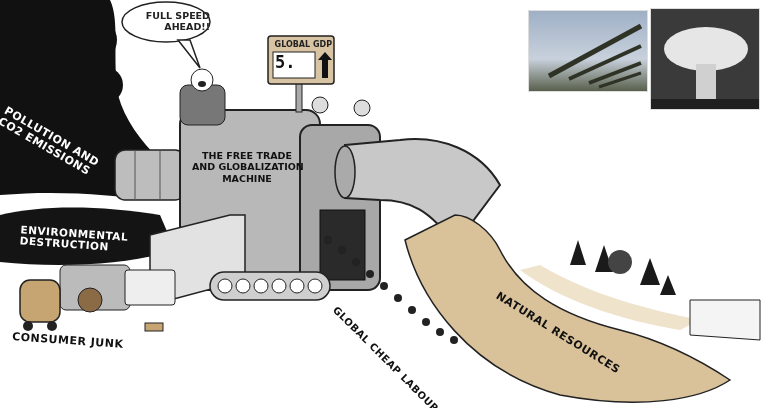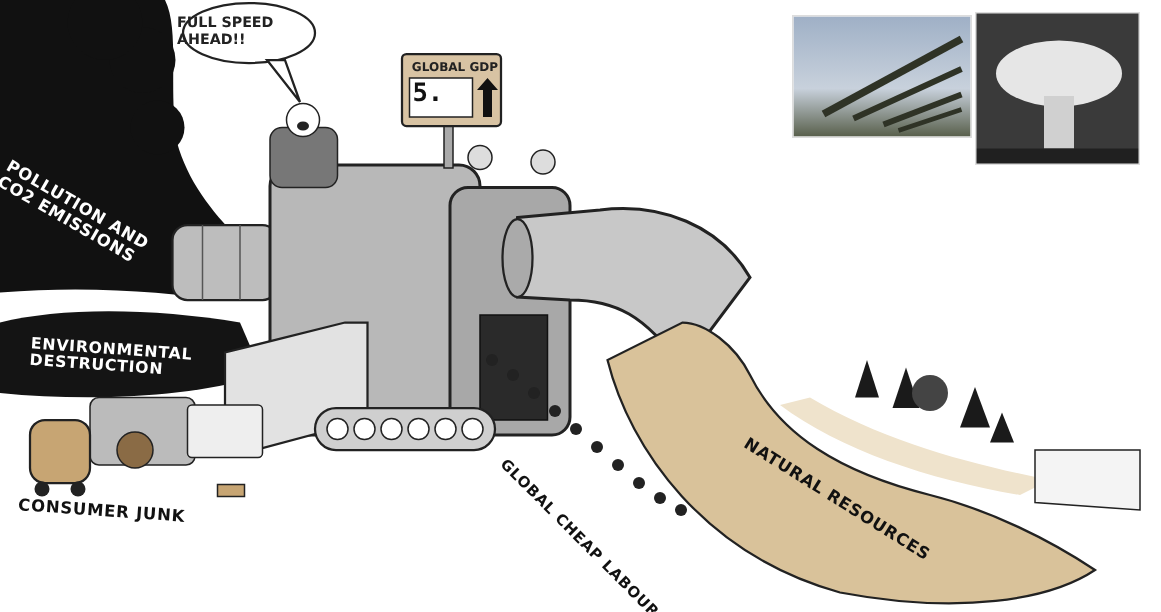--- a/index.html
+++ b/index.html
@@ -8,21 +8,21 @@
       font-family: "DejaVu Sans", sans-serif;
     }
     .canvas { position: absolute; left: 0; top: 0; width: 774px; height: 408px; }
     .label {
       position: absolute; font-family: "DejaVu Sans", sans-serif; font-weight: bold;
       letter-spacing: 0.5px; line-height: 1.05; white-space: pre; text-transform: uppercase;
     }
     .white-text { color: #ffffff; }
     .black-text { color: #111111; }
     .bubble-text {
-      position: absolute; left: 118px; top: 10px; width: 92px; text-align: left;
+      position: absolute; left: 118px; top: 10px; width: 92px; text-align: right;
       font-size: 9.5px; font-weight: bold; color: #222; line-height: 1.2; white-space: pre;
     }
     .gdp-title { position: absolute; left: 270px; top: 40px; width: 62px; text-align: right; font-size: 8px; font-weight: bold; color: #222; }
     .gdp-value { position: absolute; left: 275px; top: 52px; font-size: 17px; font-weight: bold; color: #111; font-family: "DejaVu Sans Mono", monospace; }
     .machine-text {
       position: absolute; left: 192px; top: 150px; width: 110px; text-align: center;
       font-size: 9.5px; font-weight: bold; color: #111; line-height: 1.2; white-space: pre;
     }
     .photo { position: absolute; border: 1px solid #ddd; overflow: hidden; }
   </style>
@@ -144,20 +144,23 @@
       <rect x="45" y="55" width="20" height="35" fill="#d0d0d0"></rect>
       <rect x="0" y="90" width="108" height="10" fill="#202020"></rect>
     </svg>
   </div>
 
   
   <div class="bubble-text">FULL SPEED
 AHEAD!!</div>
   <div class="gdp-title">GLOBAL GDP</div>
   <div class="gdp-value">5.</div>
+  <div class="machine-text">THE FREE TRADE
+AND GLOBALIZATION
+MACHINE</div>
 
   <div class="label white-text" style="left:8px; top:105px; font-size:11px; transform:rotate(30deg); transform-origin:left top;">POLLUTION AND
 CO2 EMISSIONS</div>
   <div class="label white-text" style="left:20px; top:228px; font-size:10.5px; transform:rotate(4deg);">ENVIRONMENTAL
 DESTRUCTION</div>
   <div class="label black-text" style="left:12px; top:335px; font-size:11px; transform:rotate(4deg);">CONSUMER JUNK</div>
   <div class="label black-text" style="left:338px; top:305px; font-size:10px; transform:rotate(45deg); transform-origin:left top;">GLOBAL CHEAP LABOUR</div>
   <div class="label black-text" style="left:500px; top:290px; font-size:11px; transform:rotate(32deg); transform-origin:left top;">NATURAL RESOURCES</div>
 </div>
 

